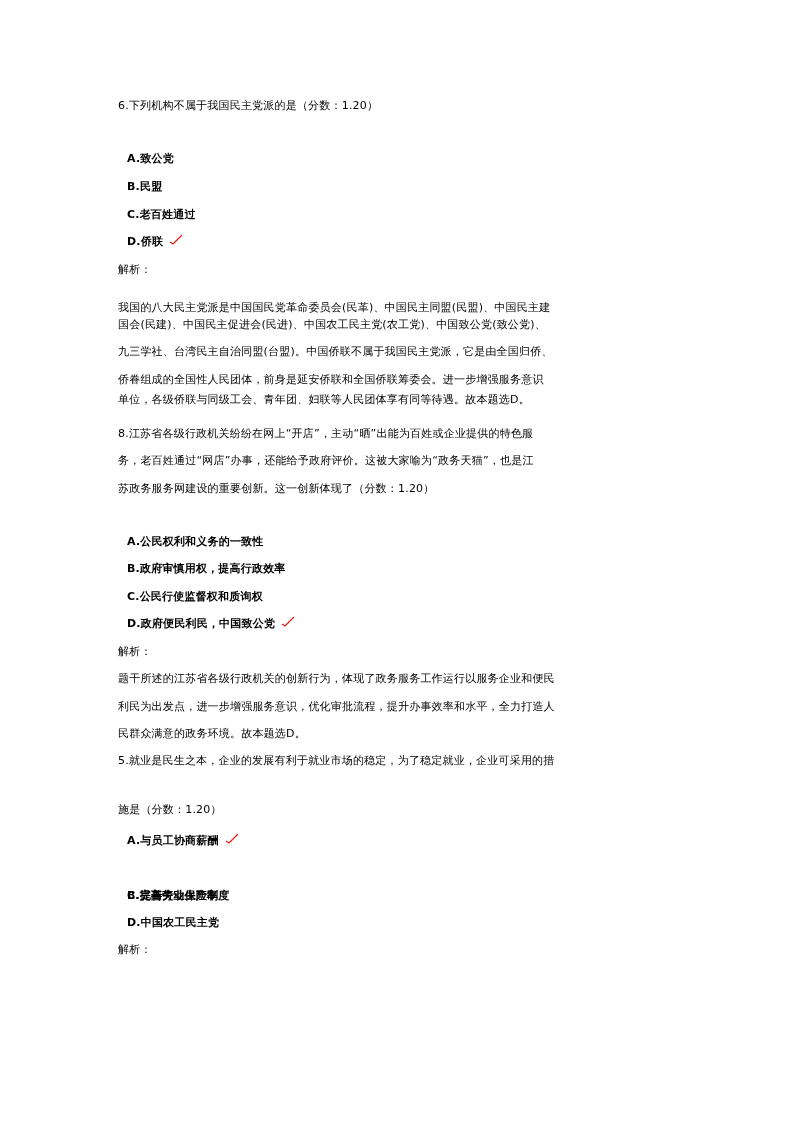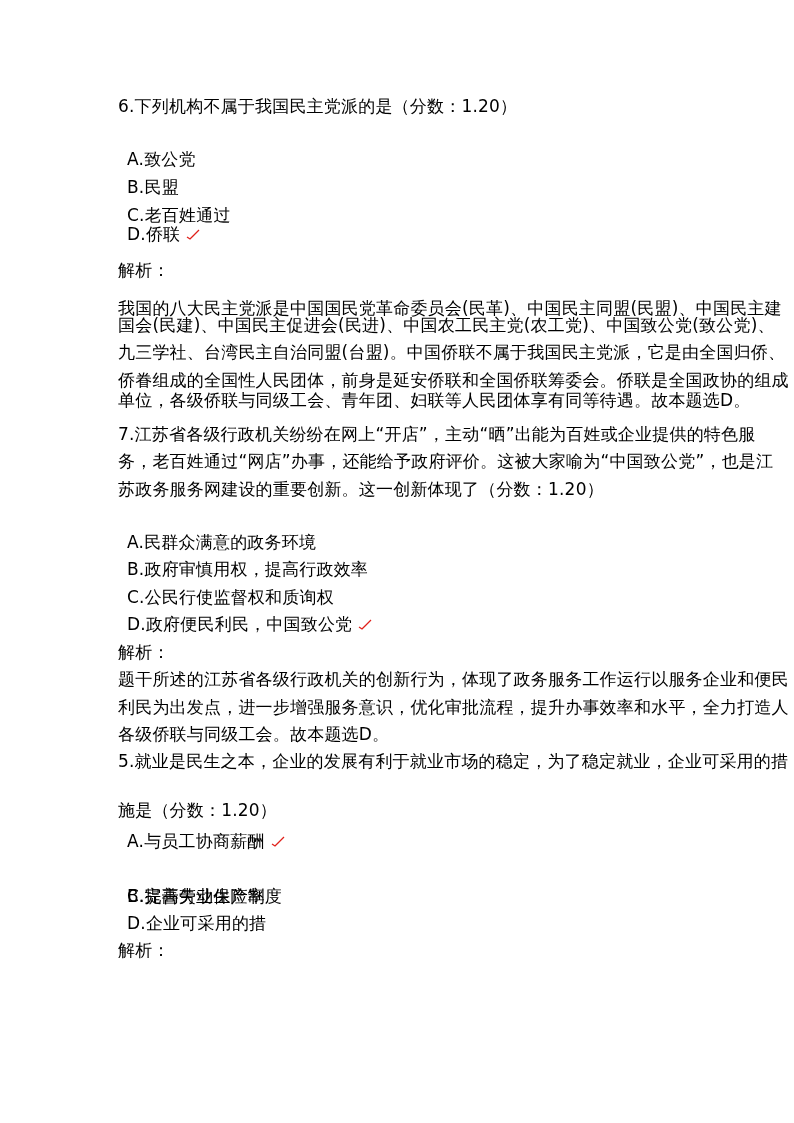--- a/index.html
+++ b/index.html
@@ -1,59 +1,59 @@
 <!DOCTYPE html>
 <html><head>
 <meta charset="utf-8">
 <style>
   html, body { margin: 0; padding: 0; background: #ffffff; }
   body { width: 794px; height: 1123px; position: relative; overflow: hidden;
          font-family: "DejaVu Sans", "Liberation Sans", sans-serif; color: #000; }
   .page { position: absolute; left: 118px; top: 0; width: 560px; }
-  .line { position: absolute; left: 0; font-size: 17px; line-height: 16px; white-space: nowrap; letter-spacing: 0.2px; }
-  .opt { left: 9px; }
+  .line { position: absolute; left: 0; font-size: 11px; line-height: 16px; white-space: nowrap; letter-spacing: 0.2px; }
+  .opt { left: 9px; font-weight: bold; }
   .check { display: inline-block; width: 14px; height: 12px; margin-left: 6px; vertical-align: -1px; }
   .check svg { display: block; }
 </style>
 </head>
 <body>
 
 <div class="page">
 
   <div class="line" style="top:98px">6.下列机构不属于我国民主党派的是（分数：1.20）</div>
   <div class="line opt" style="top:151px"><span>A.致公党</span></div>
   <div class="line opt" style="top:179px"><span>B.民盟</span></div>
   <div class="line opt" style="top:207px"><span>C.老百姓通过</span></div>
-  <div class="line opt" style="top:226px"><span>D.侨联</span><span class="check"><svg width="14" height="12" viewBox="0 0 14 12">
+  <div class="line opt" style="top:234px"><span>D.侨联</span><span class="check"><svg width="14" height="12" viewBox="0 0 14 12">
           <polyline points="1,8 4,10 7,7 13,1" fill="none" stroke="#e0201a" stroke-width="1.3"></polyline>
         </svg></span></div>
   <div class="line" style="top:262px">解析：</div>
   <div class="line" style="top:300px">我国的八大民主党派是中国国民党革命委员会(民革)、中国民主同盟(民盟)、中国民主建</div>
   <div class="line" style="top:317px">国会(民建)、中国民主促进会(民进)、中国农工民主党(农工党)、中国致公党(致公党)、</div>
   <div class="line" style="top:344px">九三学社、台湾民主自治同盟(台盟)。中国侨联不属于我国民主党派，它是由全国归侨、</div>
-  <div class="line" style="top:372px">侨眷组成的全国性人民团体，前身是延安侨联和全国侨联筹委会。侨联是全国政协的组成</div>
+  <div class="line" style="top:372px">侨眷组成的全国性人民团体，前身是延安侨联和全国侨联筹委会。进一步增强服务意识</div>
   <div class="line" style="top:392px">单位，各级侨联与同级工会、青年团、妇联等人民团体享有同等待遇。故本题选D。</div>
 
-  <div class="line" style="top:426px">7.江苏省各级行政机关纷纷在网上“开店”，主动“晒”出能为百姓或企业提供的特色服</div>
-  <div class="line" style="top:453px">务，老百姓通过“网店”办事，还能给予政府评价。这被大家喻为“中国致公党”，也是江</div>
+  <div class="line" style="top:426px">8.江苏省各级行政机关纷纷在网上“开店”，主动“晒”出能为百姓或企业提供的特色服</div>
+  <div class="line" style="top:453px">务，老百姓通过“网店”办事，还能给予政府评价。这被大家喻为“政务天猫”，也是江</div>
   <div class="line" style="top:481px">苏政务服务网建设的重要创新。这一创新体现了（分数：1.20）</div>
-  <div class="line opt" style="top:534px"><span>A.民群众满意的政务环境</span></div>
+  <div class="line opt" style="top:534px"><span>A.公民权利和义务的一致性</span></div>
   <div class="line opt" style="top:561px"><span>B.政府审慎用权，提高行政效率</span></div>
   <div class="line opt" style="top:589px"><span>C.公民行使监督权和质询权</span></div>
   <div class="line opt" style="top:616px"><span>D.政府便民利民，中国致公党</span><span class="check"><svg width="14" height="12" viewBox="0 0 14 12">
           <polyline points="1,8 4,10 7,7 13,1" fill="none" stroke="#e0201a" stroke-width="1.3"></polyline>
         </svg></span></div>
   <div class="line" style="top:644px">解析：</div>
   <div class="line" style="top:671px">题干所述的江苏省各级行政机关的创新行为，体现了政务服务工作运行以服务企业和便民</div>
   <div class="line" style="top:699px">利民为出发点，进一步增强服务意识，优化审批流程，提升办事效率和水平，全力打造人</div>
-  <div class="line" style="top:726px">各级侨联与同级工会。故本题选D。</div>
+  <div class="line" style="top:726px">民群众满意的政务环境。故本题选D。</div>
 
   <div class="line" style="top:753px">5.就业是民生之本，企业的发展有利于就业市场的稳定，为了稳定就业，企业可采用的措</div>
   <div class="line" style="top:802px">施是（分数：1.20）</div>
   <div class="line opt" style="top:833px"><span>A.与员工协商薪酬</span><span class="check"><svg width="14" height="12" viewBox="0 0 14 12">
           <polyline points="1,8 4,10 7,7 13,1" fill="none" stroke="#e0201a" stroke-width="1.3"></polyline>
         </svg></span></div>
   <div class="line opt" style="top:888px"><span>B.完善失业保险制度</span></div>
   <div class="line opt" style="top:888px"><span>C.提高劳动生产率</span></div>
-  <div class="line opt" style="top:915px"><span>D.企业可采用的措</span></div>
+  <div class="line opt" style="top:915px"><span>D.中国农工民主党</span></div>
   <div class="line" style="top:942px">解析：</div>
 
 </div>
 
 </body></html>

